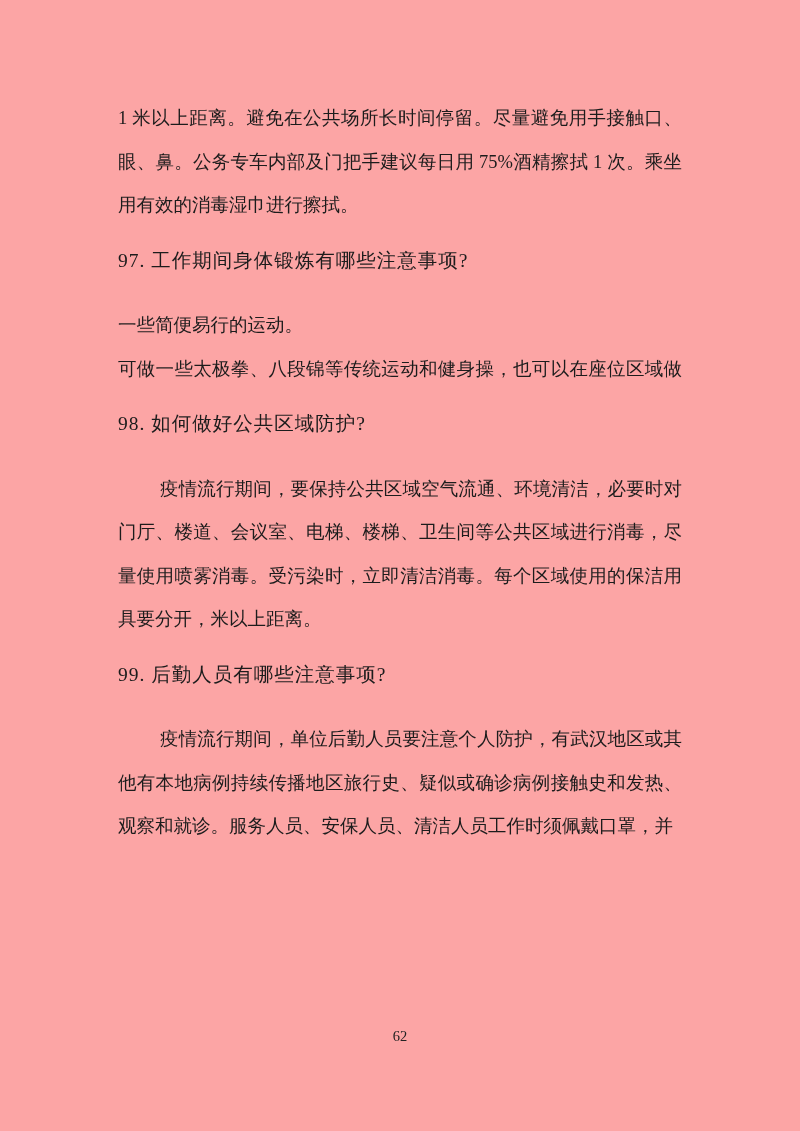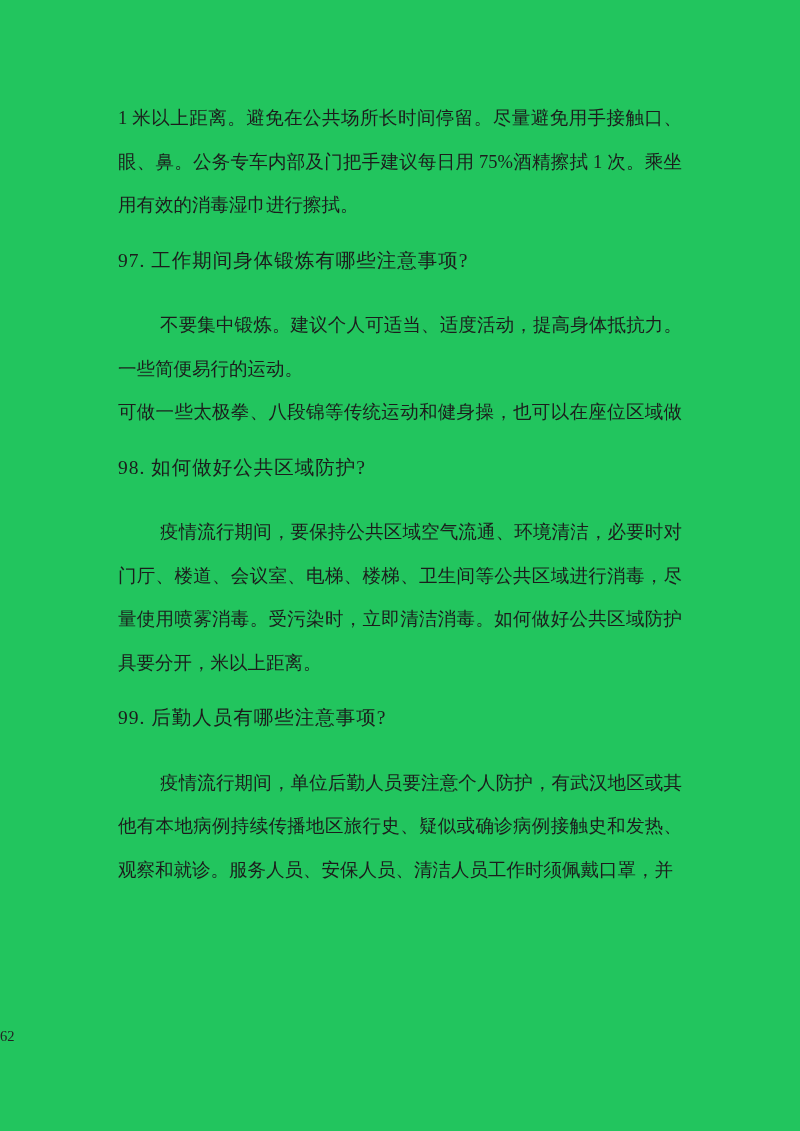--- a/index.html
+++ b/index.html
@@ -2,21 +2,21 @@
 <html><head>
 <meta charset="utf-8">
 <style>
   * { margin: 0; padding: 0; box-sizing: border-box; }
   html, body { background: #e9e9e9; }
   .page {
     position: relative;
     width: 800px;
     height: 1131px;
     margin: 0 auto;
-    background: #22c55e;
+    background: #fca5a5;
     font-family: "Liberation Serif", "DejaVu Serif", serif;
     color: #1c1c1c;
     overflow: hidden;
   }
   .content {
     position: absolute;
     left: 118px;
     top: 97px;
     width: 564px;
   }
@@ -41,45 +41,45 @@
     line-height: 43.5px;
     margin: 11px 0 22px 0;
     letter-spacing: 1px;
     white-space: nowrap;
   }
   .page-footer {
     position: absolute;
     top: 1028px;
     left: 0;
     width: 100%;
+    text-align: center;
     font-size: 14.5px;
     color: #222222;
   }
 </style>
 </head>
 <body>
 
 <div class="page">
   <main class="content">
       <div class="paragraph">
         <div class="line">1 米以上距离。避免在公共场所长时间停留。尽量避免用手接触口、</div>
         <div class="line">眼、鼻。公务专车内部及门把手建议每日用 75%酒精擦拭 1 次。乘坐</div>
         <div class="line last">用有效的消毒湿巾进行擦拭。</div>
       </div>
       <h2 class="heading">97. 工作期间身体锻炼有哪些注意事项?</h2>
       <div class="paragraph">
-        <div class="line first">不要集中锻炼。建议个人可适当、适度活动，提高身体抵抗力。</div>
         <div class="line last">一些简便易行的运动。</div>
         <div class="line">可做一些太极拳、八段锦等传统运动和健身操，也可以在座位区域做</div>
       </div>
       <h2 class="heading">98. 如何做好公共区域防护?</h2>
       <div class="paragraph">
         <div class="line first">疫情流行期间，要保持公共区域空气流通、环境清洁，必要时对</div>
         <div class="line">门厅、楼道、会议室、电梯、楼梯、卫生间等公共区域进行消毒，尽</div>
-        <div class="line">量使用喷雾消毒。受污染时，立即清洁消毒。如何做好公共区域防护</div>
+        <div class="line">量使用喷雾消毒。受污染时，立即清洁消毒。每个区域使用的保洁用</div>
         <div class="line last">具要分开，米以上距离。</div>
       </div>
       <h2 class="heading">99. 后勤人员有哪些注意事项?</h2>
       <div class="paragraph">
         <div class="line first">疫情流行期间，单位后勤人员要注意个人防护，有武汉地区或其</div>
         <div class="line">他有本地病例持续传播地区旅行史、疑似或确诊病例接触史和发热、</div>
         <div class="line last">观察和就诊。服务人员、安保人员、清洁人员工作时须佩戴口罩，并</div>
       </div>
     </main>
   <footer class="page-footer">

